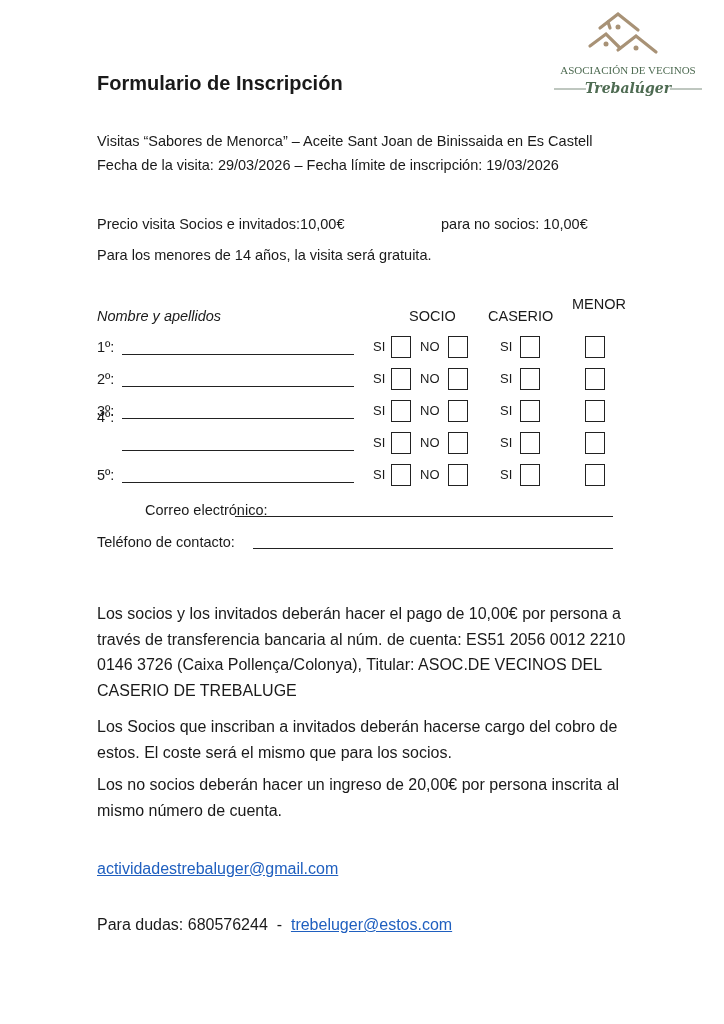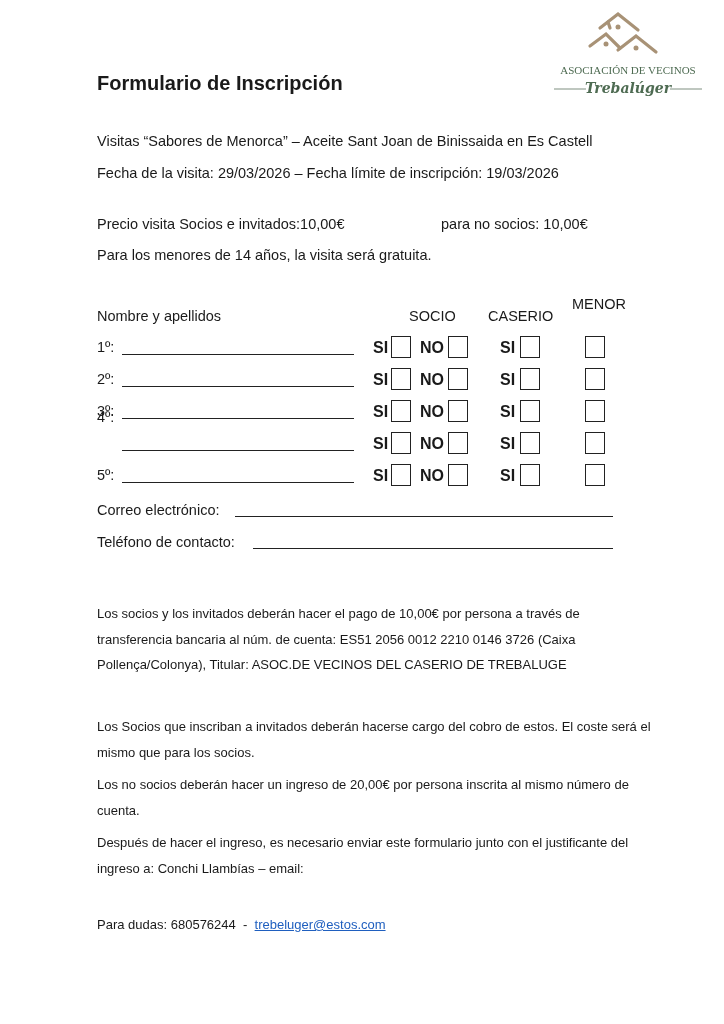--- a/index.html
+++ b/index.html
@@ -3,24 +3,24 @@
 <meta charset="utf-8">
 <style>
   html, body { margin: 0; padding: 0; background: #ffffff; }
   body { width: 724px; height: 1024px; position: relative; overflow: hidden;
          font-family: "Liberation Sans", sans-serif; color: #1a1a1a; font-size: 14.5px; }
   .abs { position: absolute; white-space: nowrap; }
   .title { left: 97px; top: 72px; font-size: 20px; font-weight: bold; }
   .logo { left: 548px; top: 8px; width: 160px; height: 92px; text-align: right; }
   .logo svg { width: 160px; height: 92px; display: block; }
   .line { left: 97px; }
-  .para { position: absolute; left: 97px; width: 560px; line-height: 25.5px; font-size: 13px; }
+  .para { position: absolute; left: 97px; width: 560px; line-height: 25.5px; font-size: 16px; }
   .uline { position: absolute; border-bottom: 1.3px solid #222; height: 0; }
   .box { position: absolute; width: 18px; height: 20px; border: 1.3px solid #222; background: #fff; }
-  .lbl { position: absolute; font-size: 16px; font-weight: bold; }
+  .lbl { position: absolute; font-size: 13px; }
   a.link { color: #1f5fbf; text-decoration: underline; }
 </style>
 </head>
 <body>
 
 <div class="abs logo">
   <svg viewBox="0 0 160 92">
     <g fill="none" stroke="#a89276" stroke-width="3.2" stroke-linecap="round">
       <path d="M52 20 L70 6 L90 22"></path>
       <path d="M42 38 L58 26 L72 40"></path>
@@ -35,27 +35,27 @@
     <text x="80" y="66" text-anchor="middle" font-family="Liberation Serif, serif" font-size="11" fill="#4e6b52">ASOCIACIÓN DE VECINOS</text>
     <line x1="6" y1="81" x2="38" y2="81" stroke="#7f8f80" stroke-width="1"></line>
     <line x1="122" y1="81" x2="154" y2="81" stroke="#7f8f80" stroke-width="1"></line>
     <text x="80" y="85" text-anchor="middle" font-family="DejaVu Serif, serif" font-style="italic" font-weight="bold" font-size="14" fill="#4e6b52">Trebalúger</text>
   </svg>
 </div>
 
 <div class="abs title">Formulario de Inscripción</div>
 
 <div class="abs line" style="top:133px;">Visitas “Sabores de Menorca” – Aceite Sant Joan de Binissaida en Es Castell</div>
-<div class="abs line" style="top:165px;">Fecha de la visita: 29/03/2026 – Fecha límite de inscripción: 19/03/2026</div>
+<div class="abs line" style="top:157px;">Fecha de la visita: 29/03/2026 – Fecha límite de inscripción: 19/03/2026</div>
 
 <div class="abs line" style="top:216px;">Precio visita Socios e invitados:10,00€</div>
 <div class="abs" style="left:441px; top:216px;">para no socios: 10,00€</div>
 <div class="abs line" style="top:247px;">Para los menores de 14 años, la visita será gratuita.</div>
 
-<div class="abs line" style="top:308px;">Nombre y apellidos</div>
+<div class="abs line" style="top:308px;font-style:italic;">Nombre y apellidos</div>
 <div class="abs" style="left:409px; top:308px;">SOCIO</div>
 <div class="abs" style="left:488px; top:308px;">CASERIO</div>
 <div class="abs" style="left:572px; top:296px;">MENOR</div>
 
 <div id="rows">
     <div>
       <div class="abs" style="left:97px;top:339px;">1º:</div>
        <div class="uline" style="left:122px;top:354px;width:232px;"></div>
        <div class="lbl" style="left:373px;top:339px;">SI</div>
        <div class="box" style="left:391px;top:336px;"></div>
@@ -104,27 +104,28 @@
        <div class="lbl" style="left:373px;top:467px;">SI</div>
        <div class="box" style="left:391px;top:464px;"></div>
        <div class="lbl" style="left:420px;top:467px;">NO</div>
        <div class="box" style="left:448px;top:464px;"></div>
        <div class="lbl" style="left:500px;top:467px;">SI</div>
        <div class="box" style="left:520px;top:464px;"></div>
        <div class="box" style="left:585px;top:464px;"></div>
     </div>
   </div>
 
-<div class="abs line" style="top:502px;">Correo electrónico:</div>
+<div class="abs line" style="top:502px;margin-left:48px;">Correo electrónico:</div>
 <div class="uline" style="left:235px; top:516px; width:378px;"></div>
 <div class="abs line" style="top:534px;">Teléfono de contacto:</div>
 <div class="uline" style="left:253px; top:548px; width:360px;"></div>
 
 <div class="para" style="top:601px;">Los socios y los invitados deberán hacer el pago de 10,00€ por persona a través de transferencia bancaria al núm. de cuenta: ES51 2056 0012 2210 0146 3726 (Caixa Pollença/Colonya), Titular: ASOC.DE VECINOS DEL CASERIO DE TREBALUGE</div>
 <div class="para" style="top:714px;">Los Socios que inscriban a invitados deberán hacerse cargo del cobro de estos. El coste será el mismo que para los socios.</div>
 <div class="para" style="top:772px;">Los no socios deberán hacer un ingreso de 20,00€ por persona inscrita al mismo número de cuenta.</div>
 <div class="para" style="top:830px;">
-  <span>Después de hacer el ingreso, es necesario enviar este formulario junto con el justificante del ingreso a: Conchi Llambías – email:</span><br>
+  <br>
+  <a class="link">actividadestrebaluger@gmail.com</a>
 </div>
 <div class="para" style="top:912px;">
   <span style="white-space:pre;">Para dudas: 680576244  - </span>
   <a class="link">trebeluger@estos.com</a>
 </div>
 
 </body></html>

